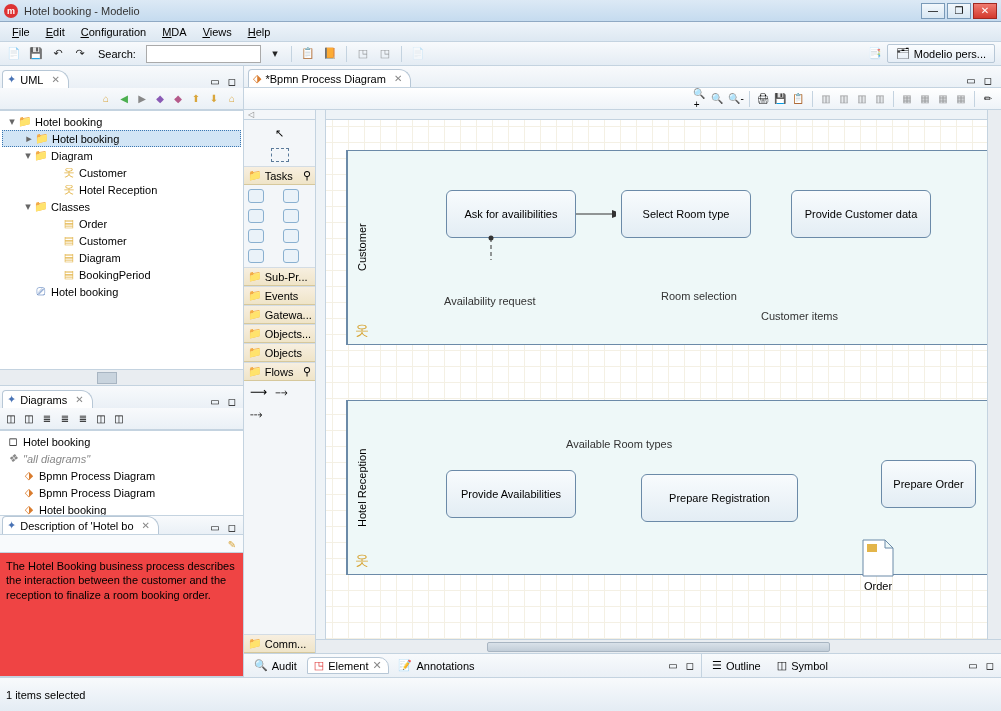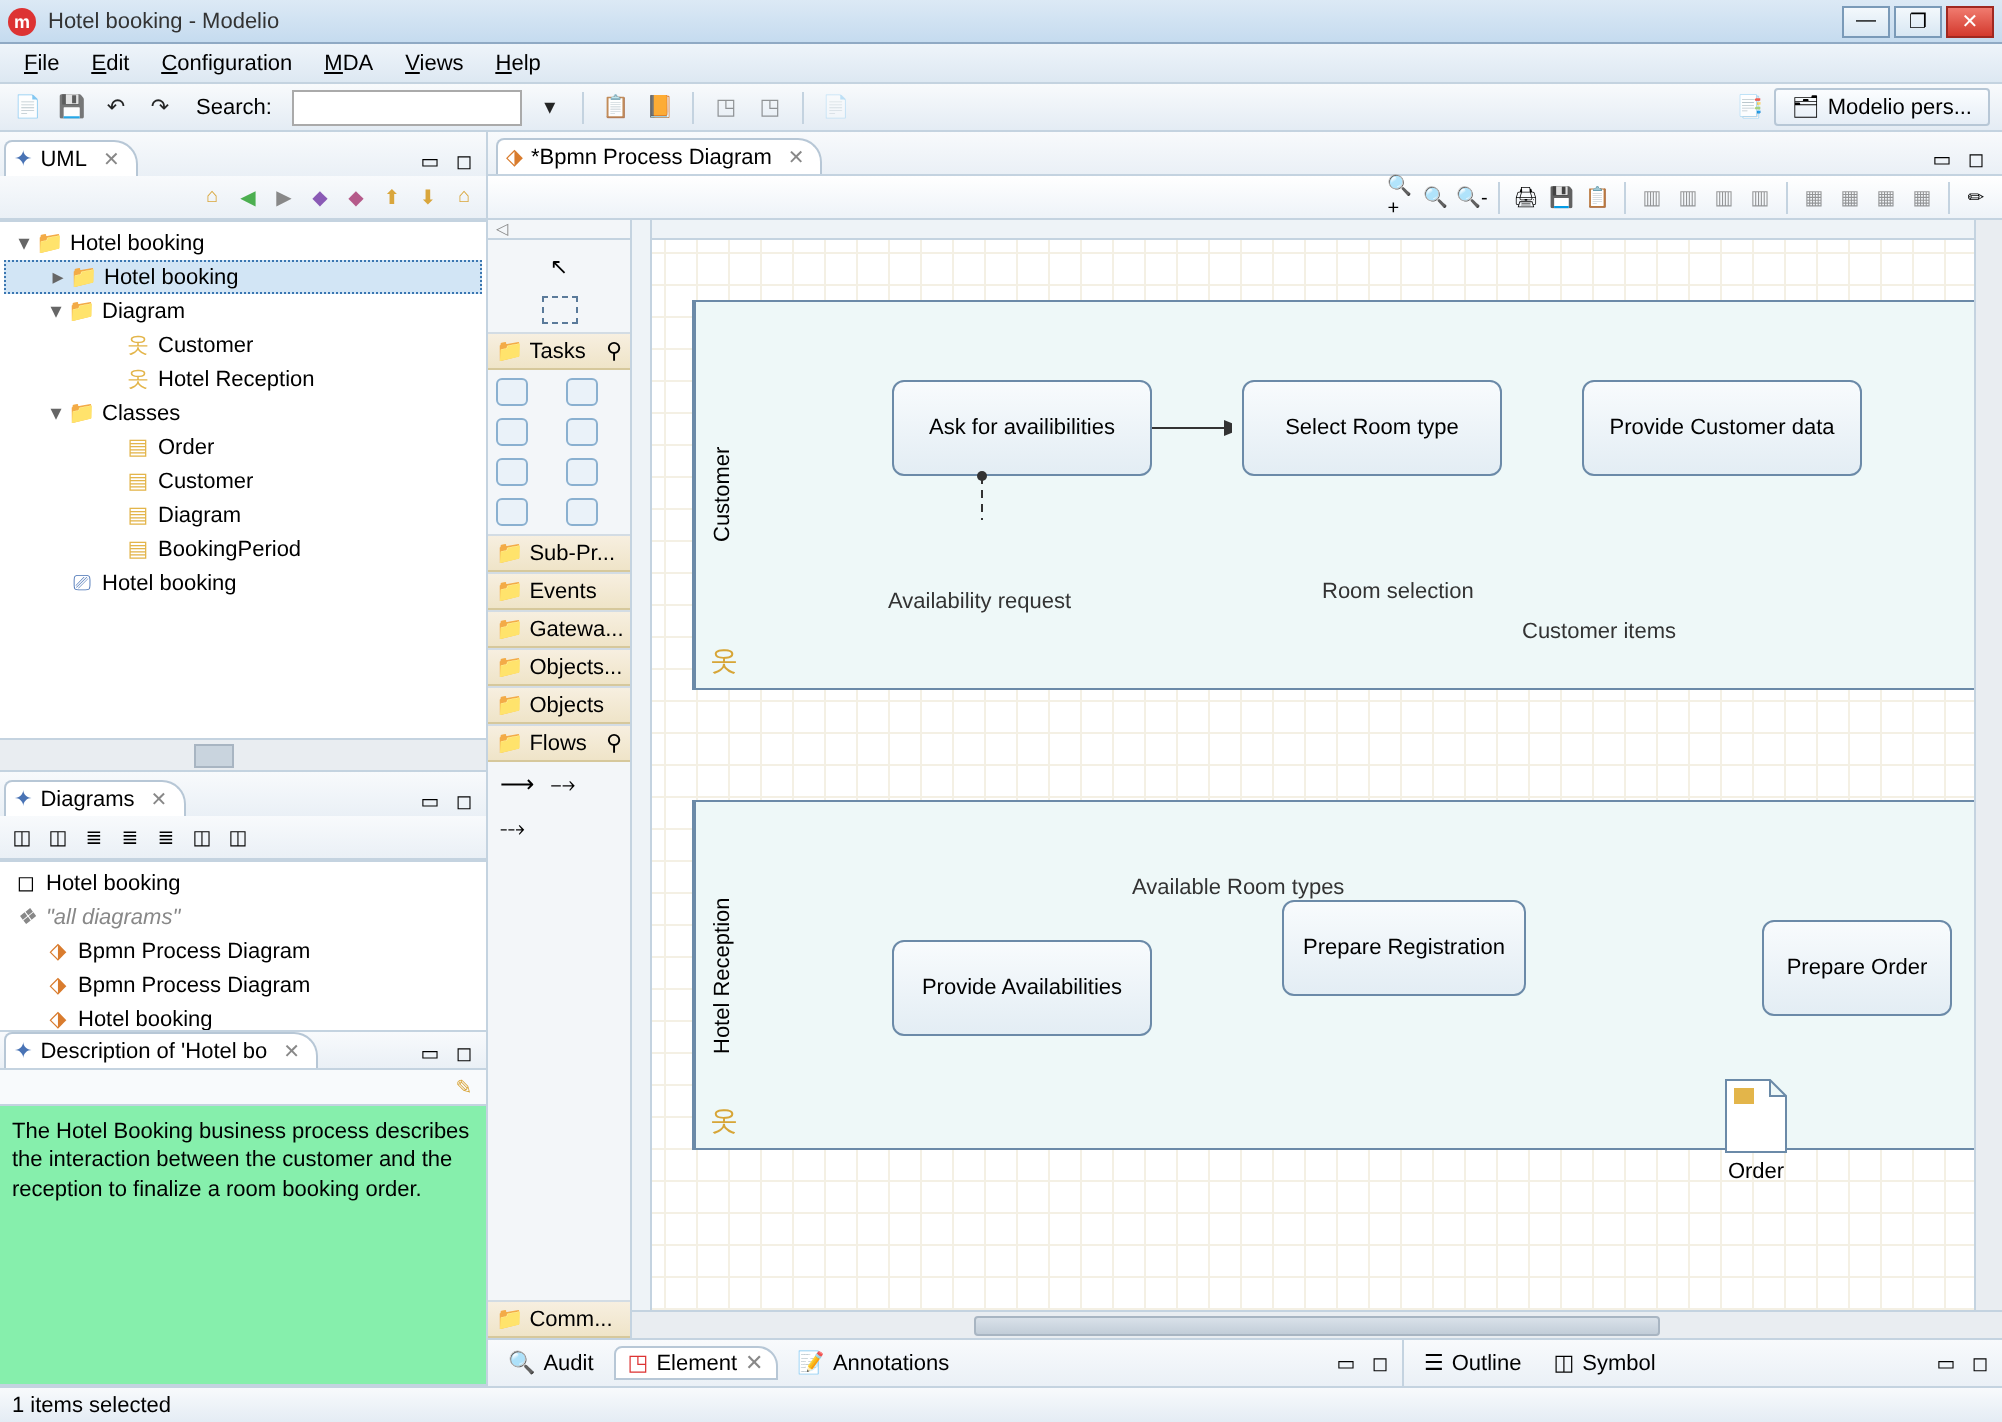--- a/index.html
+++ b/index.html
@@ -50,21 +50,21 @@
 .tree-icon { width: 14px; height: 12px; margin-right: 3px; display: inline-flex; align-items: center; justify-content: center; }
 .folder { color: #d9a63c; }
 .actor { color: #e3b54a; }
 .class-icn { color: #e3b54a; }
 .diagram-icn { color: #4973b5; }
 
 
 .diag-tb { height: 22px; display: flex; align-items: center; gap: 4px; padding: 0 4px; background: linear-gradient(#f8fafc,#eaf0f6); border-bottom: 1px solid #c4d3e0; }
 
 
-.desc-body { background: #86efac; padding: 6px; font-size: 11px; line-height: 1.3; border-top: 1px solid #c4d3e0; height: 100%; }
+.desc-body { background: #ef4444; padding: 6px; font-size: 11px; line-height: 1.3; border-top: 1px solid #c4d3e0; height: 100%; }
 
 
 .hscroll { height: 16px; background: #e9edf1; border-top: 1px solid #c4d3e0; position: relative; }
 .hscroll-thumb { position: absolute; top: 2px; left: 40%; width: 20px; height: 12px; background: #c9d4de; border: 1px solid #a8b5c2; }
 
 
 .editor-tab-row { height: 22px; background: linear-gradient(#f8fafc,#eaf0f6); display: flex; align-items: flex-end; padding-left: 4px; border-bottom: 1px solid #c4d3e0; }
 .editor-toolbar { height: 22px; background: linear-gradient(#fff,#eef3f8); display: flex; align-items: center; justify-content: flex-end; padding: 0 6px; gap: 4px; border-bottom: 1px solid #c4d3e0; }
 .editor-main { flex: 1; display: flex; overflow: hidden; position: relative; }
 
@@ -110,21 +110,21 @@
 .flows-svg { position: absolute; inset: 0; pointer-events: none; }
 
 
 .bottom-row { display: flex; height: 24px; border-top: 1px solid #c4d3e0; }
 .bottom-pane { flex: 1; display: flex; align-items: center; background: linear-gradient(#f8fafc,#eaf0f6); padding: 0 4px; gap: 4px; }
 .bottom-pane + .bottom-pane { border-left: 1px solid #c4d3e0; }
 .btab { border: 1px solid #b7c7d6; background: #fff; padding: 1px 6px; border-radius: 4px 10px 0 0; display: flex; gap: 4px; align-items: center; cursor: pointer; }
 .btab.plain { border: none; background: transparent; }
 
 
-.statusbar { height: 18px; background: linear-gradient(#f8fafc,#e4ecf4); border-top: 1px solid #c4d3e0; padding: 0 6px; display: flex; align-items: center; font-size: 11px; }
+.statusbar { height: 34px; background: linear-gradient(#f8fafc,#e4ecf4); border-top: 1px solid #c4d3e0; padding: 0 6px; display: flex; align-items: center; font-size: 11px; }
 </style>
 </head>
 <body>
 
 <div class="titlebar">
   <div class="titlebar-icon">m</div>
   <div class="titlebar-text">Hotel booking - Modelio</div>
   <div class="win-buttons">
     <div class="win-btn">—</div>
     <div class="win-btn">❐</div>
@@ -463,21 +463,21 @@
           <div class="lane" style="left:30px;top:290px;width:700px;height:175px">
             <div class="lane-label">Hotel Reception</div>
             <span class="lane-actor">옷</span>
           </div>
 
           <div class="task" style="left:130px;top:80px;width:130px;height:48px">Ask for availibilities</div>
           <div class="task" style="left:305px;top:80px;width:130px;height:48px">Select Room type</div>
           <div class="task" style="left:475px;top:80px;width:140px;height:48px">Provide Customer data</div>
 
           <div class="task" style="left:130px;top:360px;width:130px;height:48px">Provide Availabilities</div>
-          <div class="task" style="left:325px;top:340px;width:122px;height:48px">Prepare Registration</div>
+          <div class="task" style="left:325px;top:364px;width:157px;height:48px">Prepare Registration</div>
           <div class="task" style="left:565px;top:350px;width:95px;height:48px">Prepare Order</div>
 
           <div class="data-obj" style="left:545px;top:428px">
             <svg viewBox="0 0 34 40">
                 <path d="M2 2 H24 L32 10 V38 H2 Z M24 2 V10 H32" fill="#fff" stroke="#6b8aa8"></path>
                 <rect x="6" y="6" width="10" height="8" fill="#e3b54a"></rect>
               </svg>
           </div>
           <div class="data-obj-label" style="left:532px;top:470px">Order</div>
 

